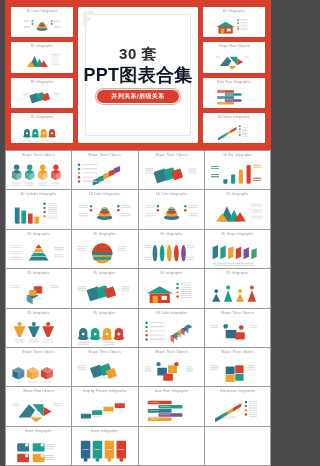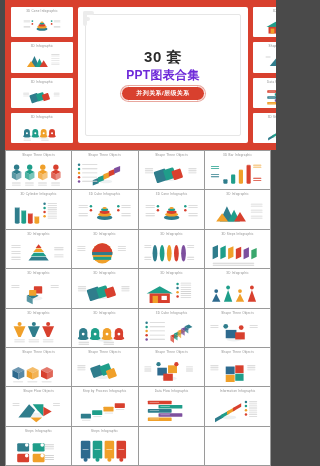--- a/index.html
+++ b/index.html
@@ -4,37 +4,37 @@
 <style>
   html,body{margin:0;padding:0;}
   body{
     width:276px;height:466px;overflow:hidden;
     background:#4a4a4a;
     font-family:"Liberation Sans","DejaVu Sans",sans-serif;
   }
   .page{position:relative;width:276px;height:466px;background:#5a5a5a;overflow:hidden;}
 
   
-  .hero{position:absolute;left:5px;top:0;width:316px;height:150px;background:#d8402e;}
+  .hero{position:absolute;left:5px;top:0;width:266px;height:150px;background:#d8402e;}
   .hero-inner{position:absolute;left:0;top:0;right:0;bottom:0;display:flex;padding:7px 6px;box-sizing:border-box;gap:5px;}
 
   .hero-col{display:flex;flex-direction:column;gap:5px;width:62px;flex:0 0 62px;}
   .hero-card{background:#fff;flex:1;position:relative;overflow:hidden;border-radius:1px;}
   .hero-center{flex:1;background:#fff;position:relative;border-radius:2px;display:flex;align-items:center;justify-content:center;}
   .inner-frame{position:absolute;left:7px;top:7px;right:7px;bottom:7px;border:1px solid #e6e6e6;border-radius:2px;}
   .hook{position:absolute;left:5px;top:4px;width:14px;height:16px;}
   .hook i{position:absolute;background:#ececec;border-radius:2px;}
   .hook .h1{left:0;top:0;width:4px;height:15px;}
   .hook .h2{left:0;top:0;width:11px;height:4px;}
   .hook .h3{left:0;top:6px;width:7px;height:3.5px;}
 
   .title-stack{position:relative;z-index:2;text-align:center;line-height:1;}
   .t-30{font-size:15px;font-weight:700;color:#2b2b2b;letter-spacing:.5px;margin-bottom:5px;}
   .t-red{font-size:14.5px;font-weight:700;color:#d8402e;letter-spacing:.5px;margin-bottom:4px;}
-  .t-main{font-size:12px;font-weight:700;color:#6d28d9;letter-spacing:.3px;margin-bottom:1px;}
+  .t-main{font-size:18px;font-weight:700;color:#0f172a;letter-spacing:.3px;margin-bottom:1px;}
   .pill{display:inline-block;background:#d8402e;color:#fff;font-size:6px;font-weight:700;
         padding:3.5px 14px;border-radius:9px;border:1.5px solid #fff;
         box-shadow:0 0 0 1px #e8a79e;letter-spacing:.4px;}
 
   
   .grid-wrap{position:absolute;left:5px;top:150px;width:266px;height:316px;background:#9a9a9a;
              display:grid;grid-template-columns:repeat(4,1fr);grid-auto-rows:1fr;gap:1px;padding:1px;box-sizing:border-box;}
   .cell{background:#fff;position:relative;overflow:hidden;}
   .cap{position:absolute;top:3px;left:0;right:0;text-align:center;font-size:2.6px;color:#8d8d8d;
        letter-spacing:.2px;transform:scale(1.15);}

